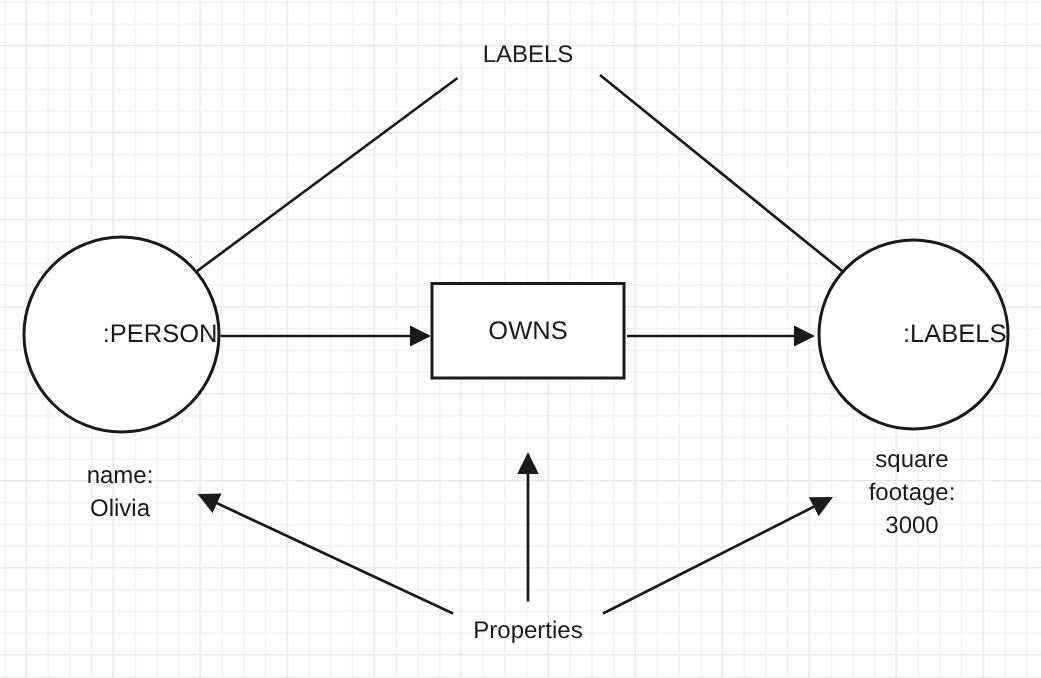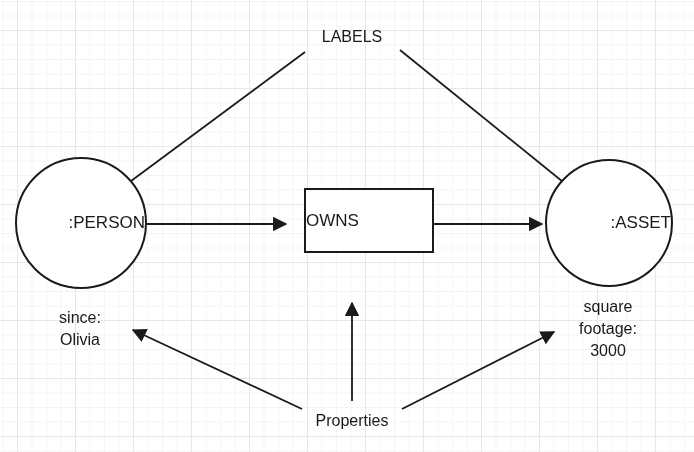--- a/index.html
+++ b/index.html
@@ -45,27 +45,27 @@
     background: #ffffff;
     display: flex;
     align-items: center;
     justify-content: flex-end;
     font-size: 17px;
   }
   .person-node { left: 15px; top: 157px; width: 132px; height: 132px; }
   .asset-node  { left: 545px; top: 159px; width: 128px; height: 128px; }
   .rel-box {
     position: absolute;
-    left: 304px; top: 188px; width: 130px; height: 65px;
+    left: 287px; top: 188px; width: 130px; height: 65px;
     box-sizing: border-box;
     border: 2px solid #1a1a1a;
     background: #ffffff;
     display: flex;
     align-items: center;
-    justify-content: flex-start;
+    justify-content: center;
     font-size: 17px;
   }
   .txt {
     position: absolute;
     transform: translate(-50%, -50%);
     text-align: center;
     white-space: pre-line;
     font-size: 16px;
     line-height: 22px;
   }
@@ -99,25 +99,25 @@
 
   <div class="node-circle person-node">
     <span>:PERSON</span>
   </div>
 
   <div class="rel-box">
     <span>OWNS</span>
   </div>
 
   <div class="node-circle asset-node">
-    <span>:ASSET</span>
+    <span>:LABELS</span>
   </div>
 
 
-  <div class="txt person-props">since:
+  <div class="txt person-props">name:
 Olivia</div>
 
   <div class="txt asset-props">square
 footage:
 3000</div>
 
   <div class="txt properties-annotation">Properties</div>
 
 </div>
 

